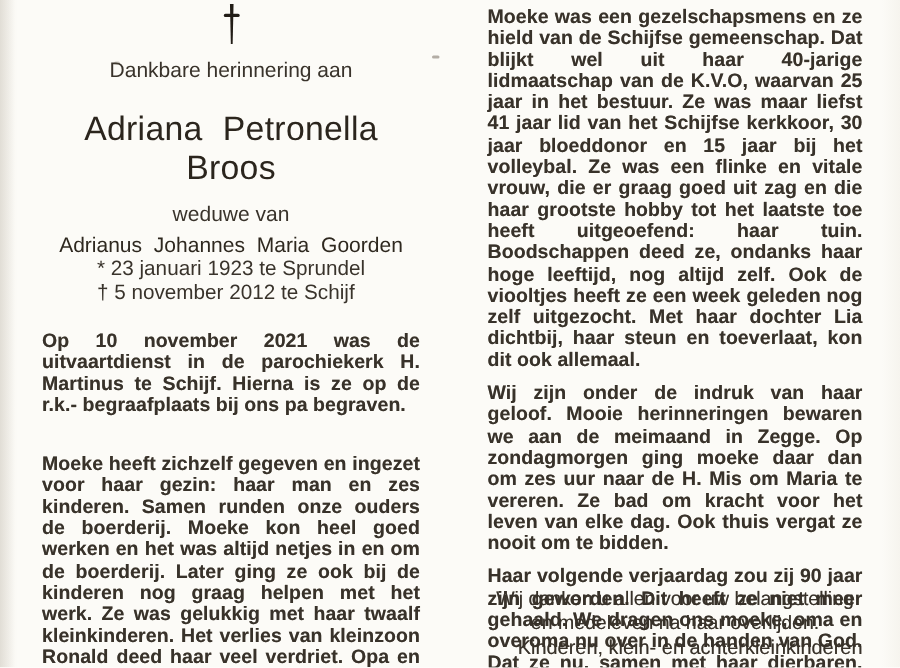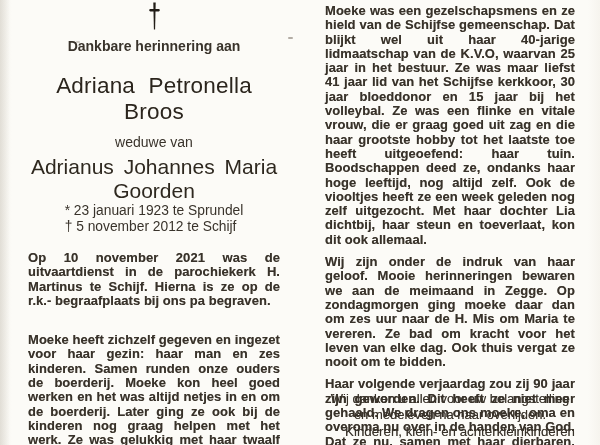--- a/index.html
+++ b/index.html
@@ -18,24 +18,24 @@
     background: linear-gradient(90deg, rgba(150,140,125,0.20), rgba(150,140,125,0));
     pointer-events: none;
   }
   .col { position: absolute; }
   .col-left  { left: 28px; top: 0;  width: 252px; }
   .col-right { left: 325px; top: 4px; width: 250px; }
 
   .cross-wrap { text-align: center; margin-top: 2px; height: 28px; }
   .cross-wrap svg { display: inline-block; }
 
-  .intro   { text-align: center; font-size: 14px;   margin-top: 8px;  color: #39332b; font-weight: bold; }
+  .intro   { text-align: center; font-size: 14px;   margin-top: 8px;  color: #39332b; }
   .name    { text-align: center; font-size: 22.5px; margin-top: 19px;  color: #2b251d; word-spacing: 7px; letter-spacing: 0.2px; }
   .widow   { text-align: center; font-size: 14px;   margin-top: 9px;  color: #39332b; }
-  .husband { text-align: center; font-size: 21px; margin-top: 5px;  color: #2e281f; word-spacing: 4px; }
+  .husband { text-align: center; font-size: 14px; margin-top: 5px;  color: #2e281f; word-spacing: 4px; }
 
   .dates      { text-align: center; }
   .dates-inner{ display: inline-block; text-align: left; font-size: 13.8px; line-height: 16px; color: #39332b; }
 
   .para {
     margin: 0;
     font-size: 13px;
     line-height: 14.3px;
     text-align: justify;
     letter-spacing: 0.05px;

